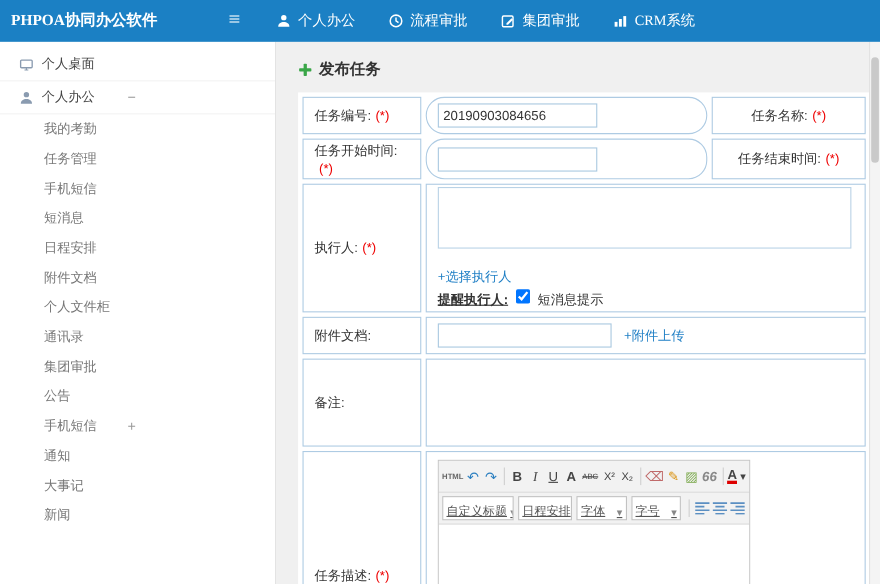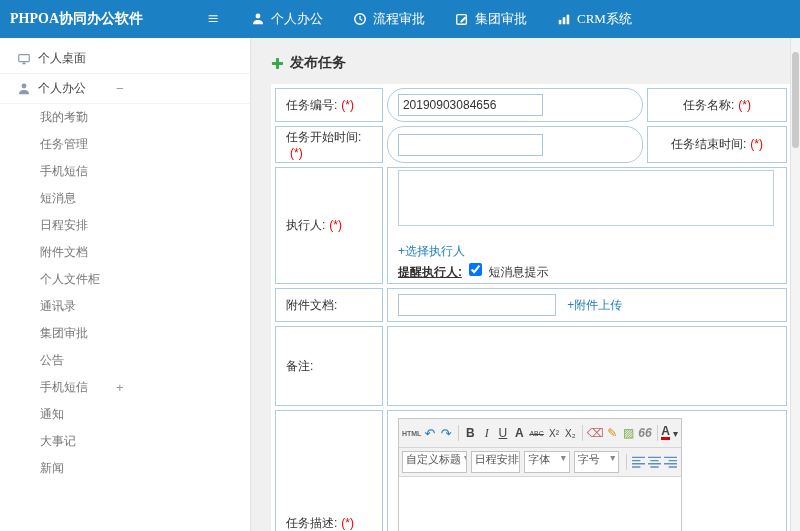--- a/index.html
+++ b/index.html
@@ -72,23 +72,23 @@
   .ed-btn.und{text-decoration:underline;}
   .ed-btn.strike{font-size:7px;text-decoration:line-through;width:24px;}
   .ed-btn.small{font-size:10px;}
   .ed-btn.html{font-size:7px;font-weight:bold;color:#666;width:24px;}
   .ed-btn.eraser{color:#c06a6a;}
   .ed-btn.painter{color:#d98c00;}
   .ed-btn.hilite{color:#7aa84a;}
   .ed-btn.quote{font-weight:bold;font-style:italic;color:#888;}
   .ed-sep{width:1px;height:16px;background:#cfcfcf;margin:0 3px;}
   .colorA{border-bottom:3px solid #d00;line-height:11px;font-weight:bold;}
-  .ed-select{display:inline-flex;align-items:flex-start;justify-content:space-between;
+  .ed-select{display:inline-flex;align-items:flex-end;justify-content:space-between;
              height:20px;border:1px solid #c2c2c2;background:#fff;padding:0 3px;
-             font-size:11px;color:#555;cursor:pointer;margin-right:3px;white-space:nowrap;overflow:hidden;}
+             font-size:11px;color:#555;cursor:pointer;margin-right:3px;white-space:nowrap;overflow:hidden;text-decoration:underline;}
   .w92{width:88px;} .w70{width:64px;} .w60{width:58px;}
   .ed-select .caret{color:#888;}
   .ed-body{height:150px;background:#fff;cursor:text;}
   .align-btn svg{width:15px;height:12px;display:block;}
 </style>
 </head>
 <body>
 
 <header class="topbar">
   <div class="logo">PHPOA协同办公软件</div>

